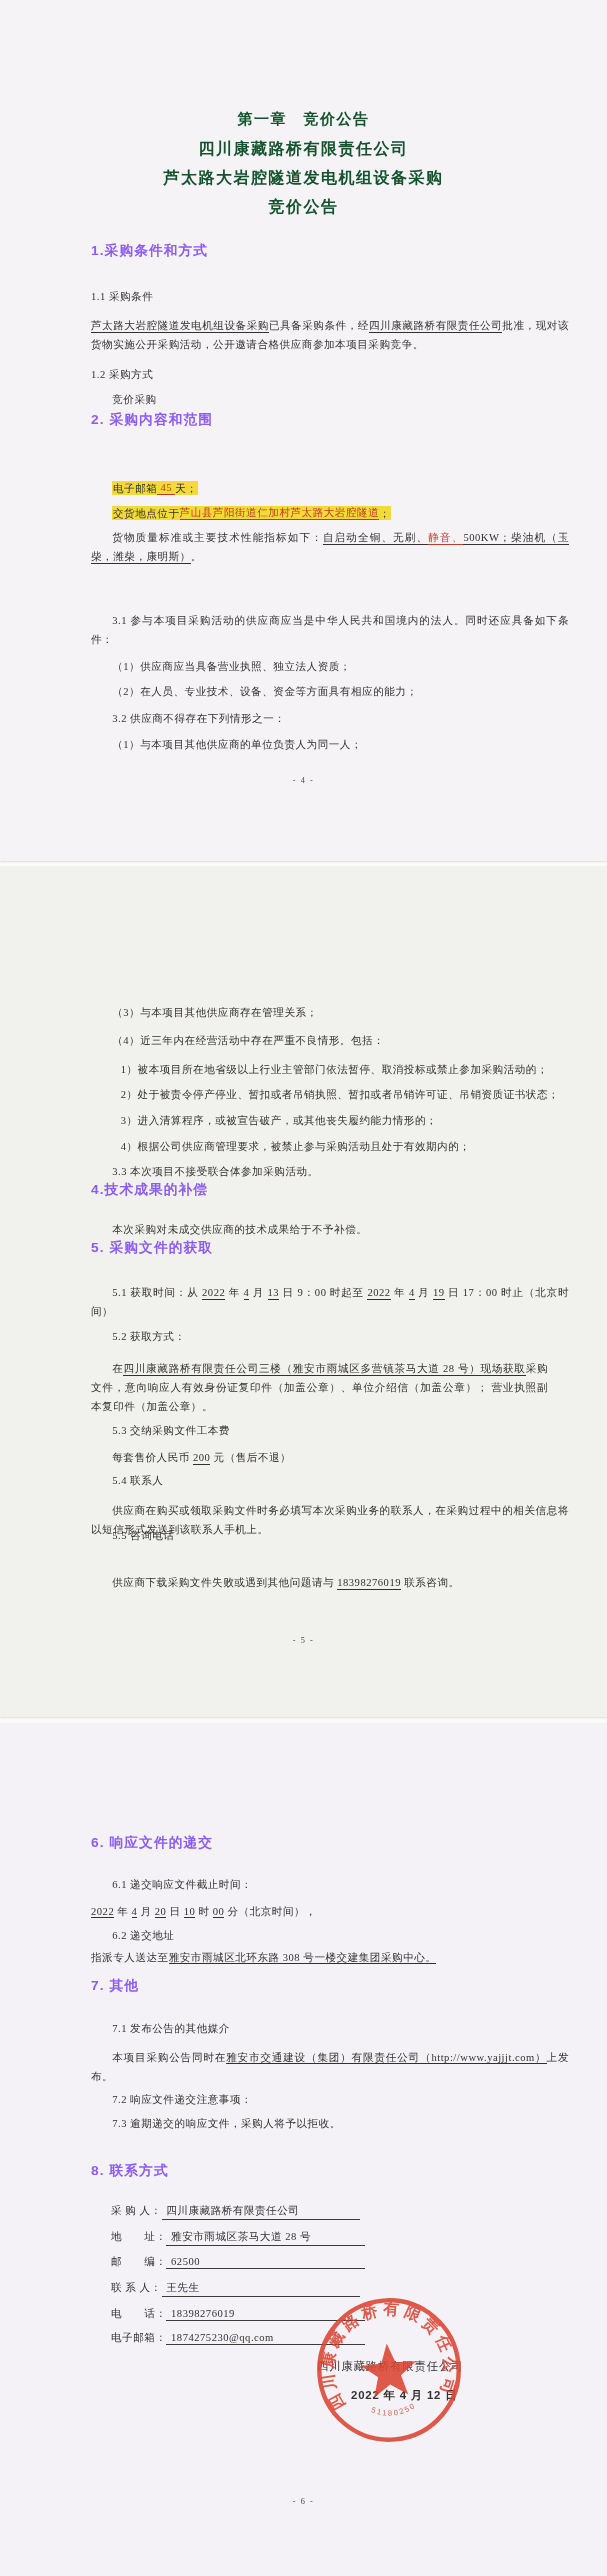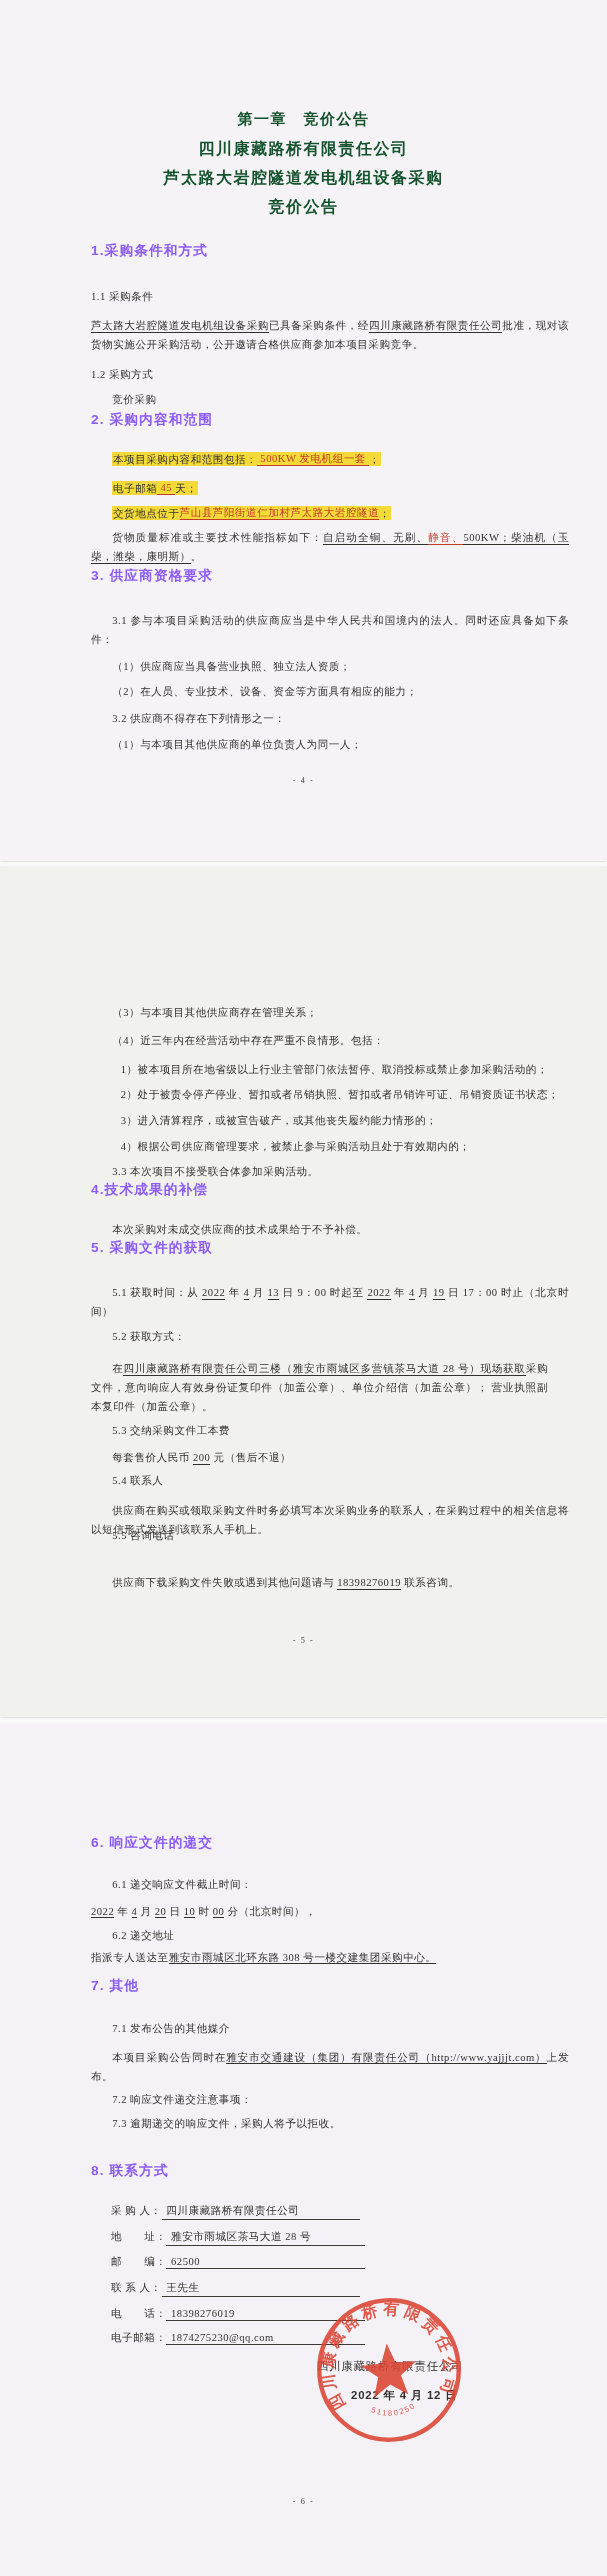--- a/index.html
+++ b/index.html
@@ -43,29 +43,27 @@
   <div class="blk hd" style="top:243px;">1.采购条件和方式</div>
   <div class="blk" style="top:287px;">1.1 采购条件</div>
 
   <div class="blk" style="top:316px;"><span class="ul">芦太路大岩腔隧道发电机组设备采购</span><span>已具备采购条件，经</span><span class="ul">四川康藏路桥有限责任公司</span><span>批准，现对该货物实施公开采购活动，公开邀请合格供应商参加本项目采购竞争。</span></div>
 
   <div class="blk" style="top:365px;">1.2 采购方式</div>
   <div class="blk ind" style="top:390px;">竞价采购</div>
 
   <div class="blk hd" style="top:412px;">2. 采购内容和范围</div>
 
-  <div class="blk ind" style="top:449px;"><mark class="hl"><span>本项目采购内容和范围包括：</span><span class="red ul"> 500KW 发电机组一套 </span><span>；</span></mark></div>
 
   <div class="blk ind" style="top:478px;"><mark class="hl"><span>电子邮箱</span><span class="red ul"> 45 </span><span>天；</span></mark></div>
 
   <div class="blk ind" style="top:503px;"><mark class="hl"><span>交货地点位于</span><span class="red ul">芦山县芦阳街道仁加村芦太路大岩腔隧道</span><span>；</span></mark></div>
 
   <div class="blk ind" style="top:528px;"><span>货物质量标准或主要技术性能指标如下：</span><span class="ul">自启动全铜、无刷、</span><span class="red ul">静音、</span><span class="ul">500KW；柴油机（玉柴，潍柴，康明斯）</span><span>。</span></div>
 
-  <div class="blk hd" style="top:568px;">3.  供应商资格要求</div>
   <div class="blk ind" style="top:611px;">3.1 参与本项目采购活动的供应商应当是中华人民共和国境内的法人。同时还应具备如下条件：</div>
   <div class="blk ind" style="top:657px;">（1）供应商应当具备营业执照、独立法人资质；</div>
   <div class="blk ind" style="top:682px;">（2）在人员、专业技术、设备、资金等方面具有相应的能力；</div>
   <div class="blk ind" style="top:709px;">3.2 供应商不得存在下列情形之一：</div>
   <div class="blk ind" style="top:735px;">（1）与本项目其他供应商的单位负责人为同一人；</div>
 
   <div class="pfoot" style="top:776px;">- 4 -</div>
 </div>
 
 <div class="page page-2">

